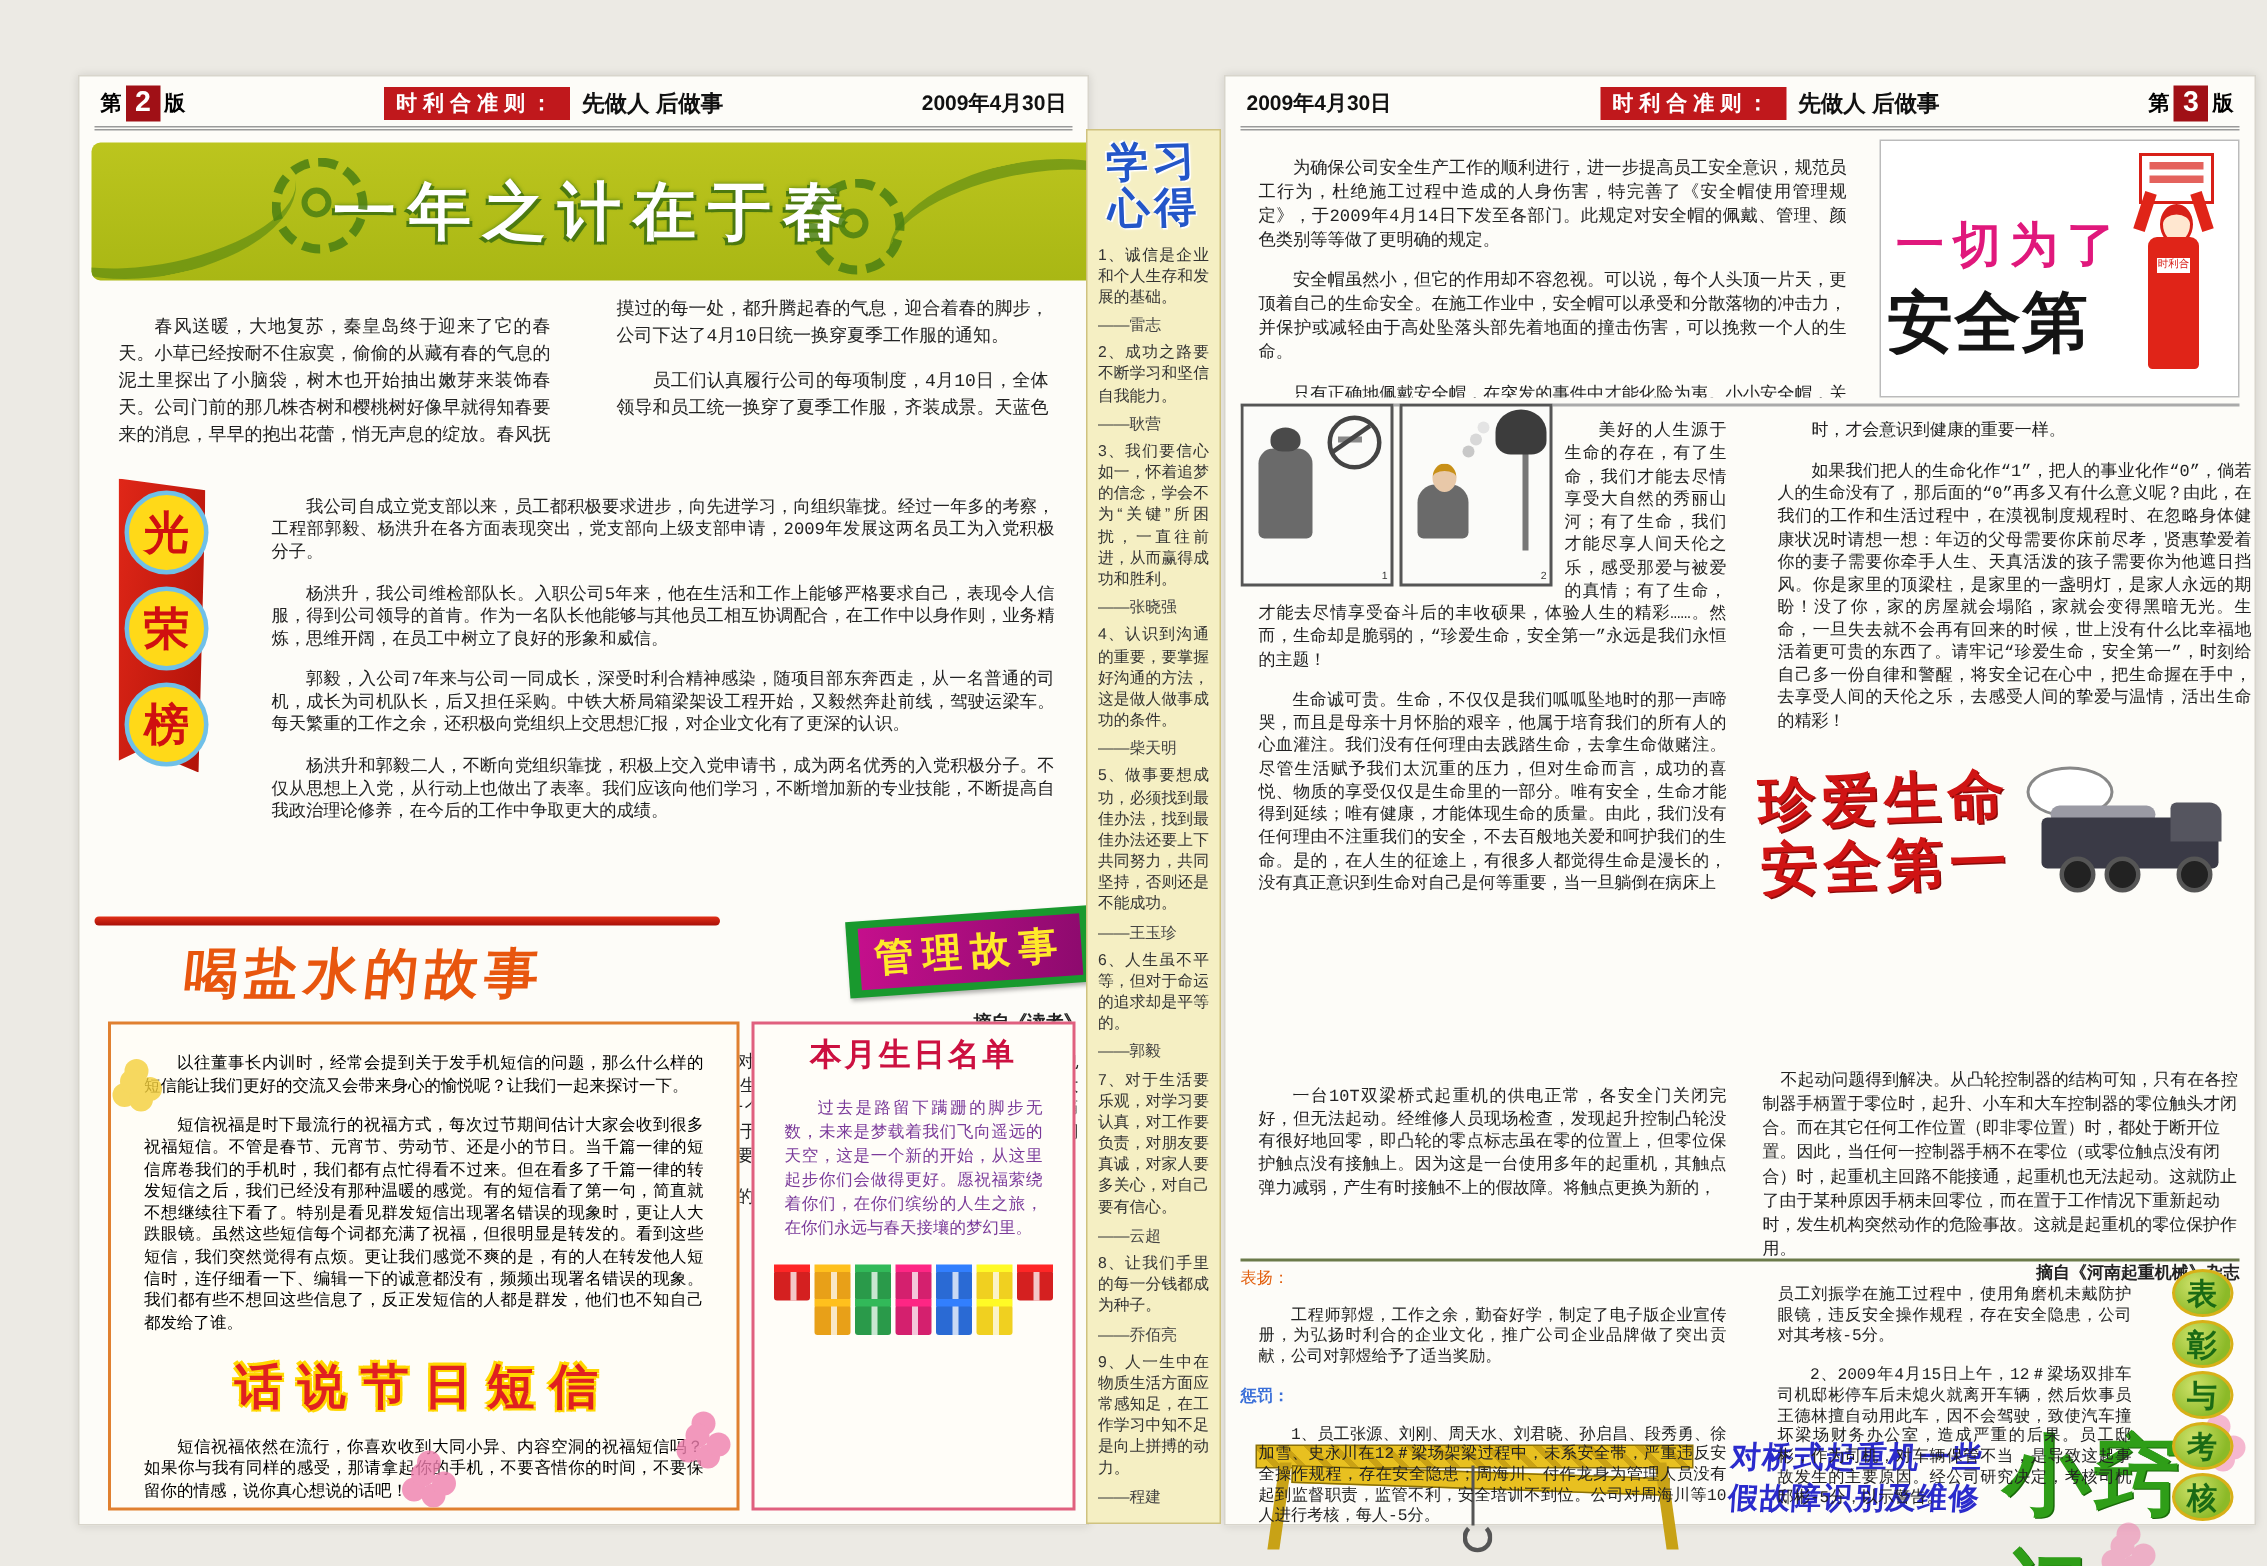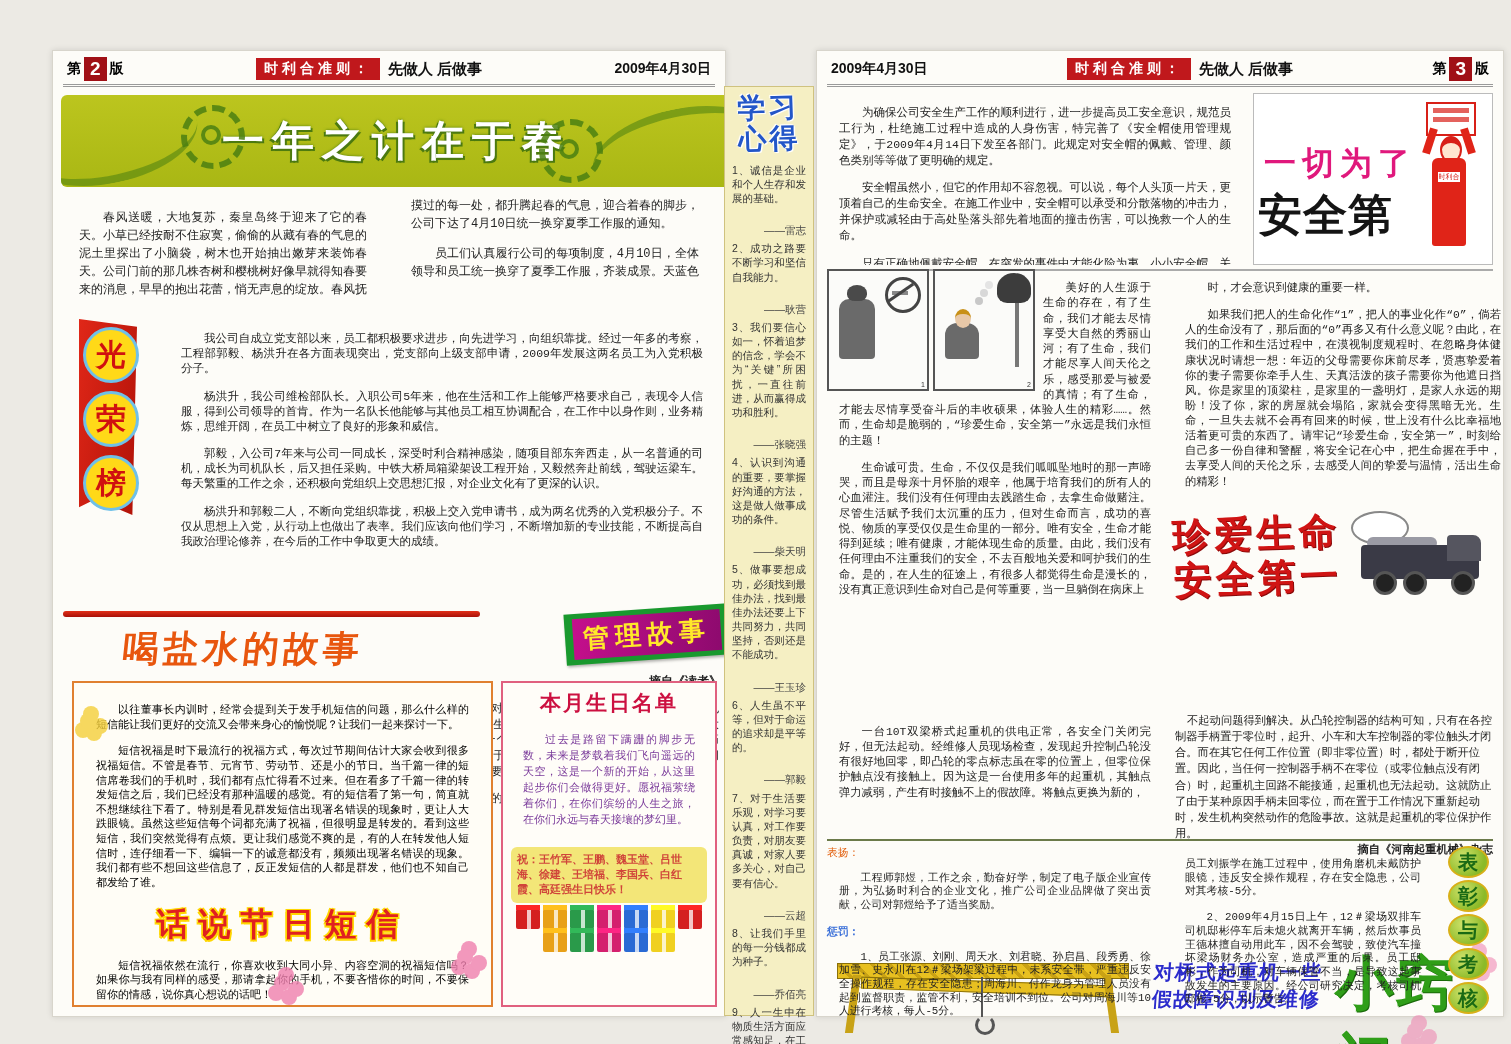--- a/index.html
+++ b/index.html
@@ -60,21 +60,21 @@
   .gift:nth-child(6n+1){background:#d42020;}
   .gift:nth-child(6n+2){background:#e8a018;}
   .gift:nth-child(6n+3){background:#2a9a4a;}
   .gift:nth-child(6n+4){background:#d4206e;}
   .gift:nth-child(6n+5){background:#2a6ad4;}
   .gift:nth-child(6n){background:#f0d020;}
   
   #study-strip{position:absolute;left:724px;top:86px;width:90px;height:930px;background:#f5efc3;border:1px solid #cfc27f;z-index:3;padding:6px 7px;box-sizing:border-box;}
   .study-title{color:#2356c8;font-weight:900;font-size:28px;text-align:center;line-height:1.1;letter-spacing:3px;text-shadow:1px 1px 0 #fff,-1px -1px 0 #fff,0 0 3px #fff;transform:rotate(-2deg);margin-bottom:8px;}
   .study-item{font-size:10.5px;line-height:1.35;color:#333;text-align:justify;margin-bottom:4px;}
-  .study-author{text-align:right;color:#444;margin-top:18px;}
+  .study-author{text-align:left;color:#444;margin-top:5px;}
   
   .rp-top{display:flex;gap:10px;border-bottom:2px solid #aaa;padding-bottom:4px;}
   .rp-top-text{flex:1;font-size:11.5px;line-height:1.38;color:#222;overflow:hidden;}
   .rp-top-text .para{margin-bottom:4px;}
   .safety-head{width:238px;flex:none;border:1px solid #bbb;position:relative;background:#fff;}
   .sh-line1{position:absolute;left:10px;top:48px;color:#e0187c;font-size:32px;font-weight:900;letter-spacing:6px;}
   .sh-line2{position:absolute;left:4px;top:92px;color:#141414;font-size:44px;font-weight:900;letter-spacing:1px;}
   .safety-figure{position:absolute;right:12px;top:8px;width:62px;height:150px;}
   .sf-sign{position:absolute;left:8px;top:0;width:46px;height:30px;background:#fff;border:2px solid #d82018;}
   .sf-sign i{display:block;height:5px;margin:4px 5px 0 5px;background:#d82018;opacity:.7;}
@@ -210,21 +210,20 @@
           <p class="para">短信祝福是时下最流行的祝福方式，每次过节期间估计大家会收到很多祝福短信。不管是春节、元宵节、劳动节、还是小的节日。当千篇一律的短信席卷我们的手机时，我们都有点忙得看不过来。但在看多了千篇一律的转发短信之后，我们已经没有那种温暖的感觉。有的短信看了第一句，简直就不想继续往下看了。特别是看见群发短信出现署名错误的现象时，更让人大跌眼镜。虽然这些短信每个词都充满了祝福，但很明显是转发的。看到这些短信，我们突然觉得有点烦。更让我们感觉不爽的是，有的人在转发他人短信时，连仔细看一下、编辑一下的诚意都没有，频频出现署名错误的现象。我们都有些不想回这些信息了，反正发短信的人都是群发，他们也不知自己都发给了谁。</p>
         </div>
       <div class="sms-title">话说节日短信</div>
       <div>
           <p class="para">短信祝福依然在流行，你喜欢收到大同小异、内容空洞的祝福短信吗？如果你与我有同样的感受，那请拿起你的手机，不要吝惜你的时间，不要保留你的情感，说你真心想说的话吧！</p>
         </div>
     </div>
     <div class="bday-box">
       <div class="bday-title">本月生日名单</div>
       <p class="para bday-body">过去是路留下蹒跚的脚步无数，未来是梦载着我们飞向遥远的天空，这是一个新的开始，从这里起步你们会做得更好。愿祝福萦绕着你们，在你们缤纷的人生之旅，在你们永远与春天接壤的梦幻里。</p>
-      <div class="bday-wish">祝：王竹军、王鹏、魏玉堂、吕世海、徐建、王培福、李国兵、白红霞、高廷强生日快乐！</div>
       <div class="gifts">
         <div class="gift"></div>
           <div class="gift"></div>
           <div class="gift"></div>
           <div class="gift"></div>
           <div class="gift"></div>
           <div class="gift"></div>
           <div class="gift"></div>
           <div class="gift"></div>
           <div class="gift"></div>

